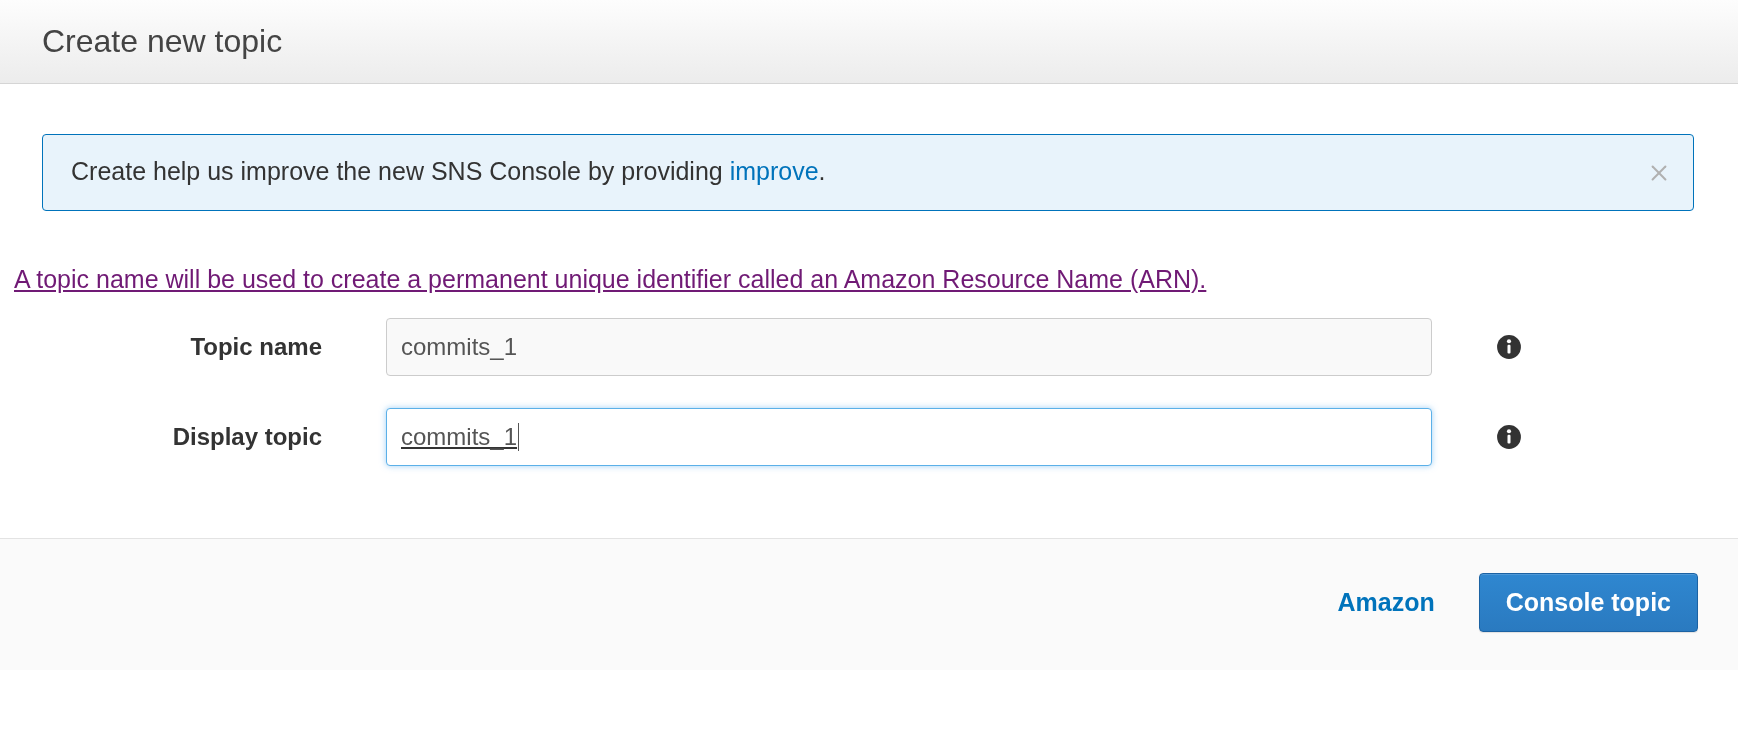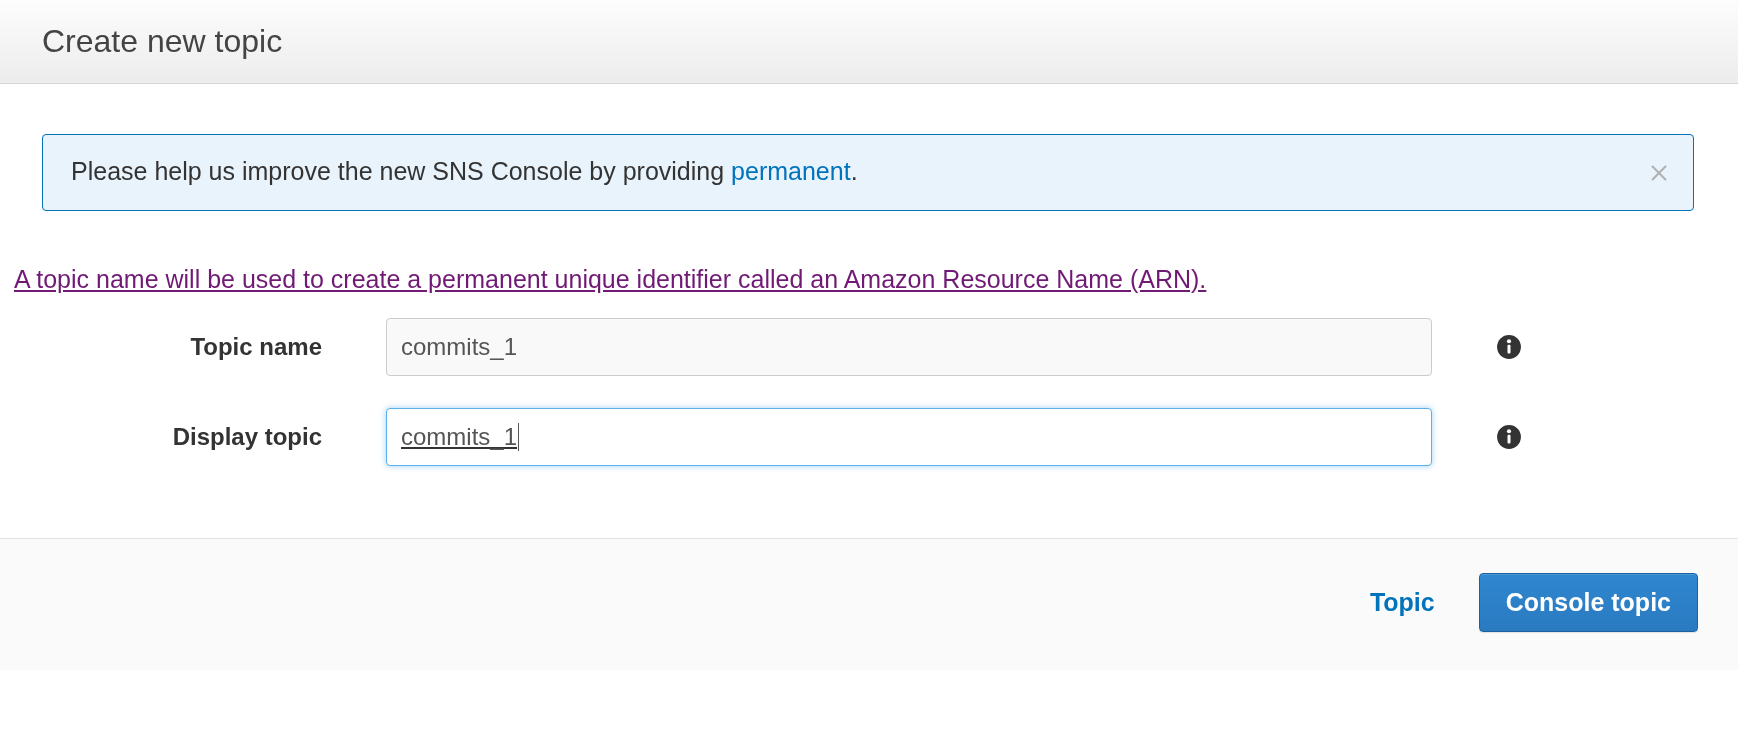--- a/index.html
+++ b/index.html
@@ -168,21 +168,21 @@
 <div class="page">
 
   <div class="header-bar">
     <div class="header-title">Create new topic</div>
   </div>
 
   <div class="content">
 
     <div class="info-box">
       <span>
-        <span>Please help us improve the new SNS Console by providing </span><a class="link">permanent</a><span>.</span>
+        <span>Create help us improve the new SNS Console by providing </span><a class="link">improve</a><span>.</span>
       </span>
       <div class="info-close">
         <svg viewBox="0 0 24 24" fill="none" stroke="currentColor" stroke-width="2.2" stroke-linecap="round">
           <line x1="5" y1="5" x2="19" y2="19"></line>
           <line x1="19" y1="5" x2="5" y2="19"></line>
         </svg>
       </div>
     </div>
 
     <div class="desc">A topic name will be used to create a permanent unique identifier called an Amazon Resource Name (ARN).</div>
@@ -214,17 +214,17 @@
             <circle cx="12" cy="12" r="11" fill="#333"></circle>
             <rect x="10.6" y="10" width="2.8" height="8" fill="#fff" rx="1"></rect>
             <circle cx="12" cy="6.7" r="1.9" fill="#fff"></circle>
           </svg>
       </div>
     </div>
 
   </div>
 
   <div class="footer">
-    <button class="btn-cancel">Topic</button>
+    <button class="btn-cancel">Amazon</button>
     <button class="btn-primary">Console topic</button>
   </div>
 
 </div>
 
 </body></html>

